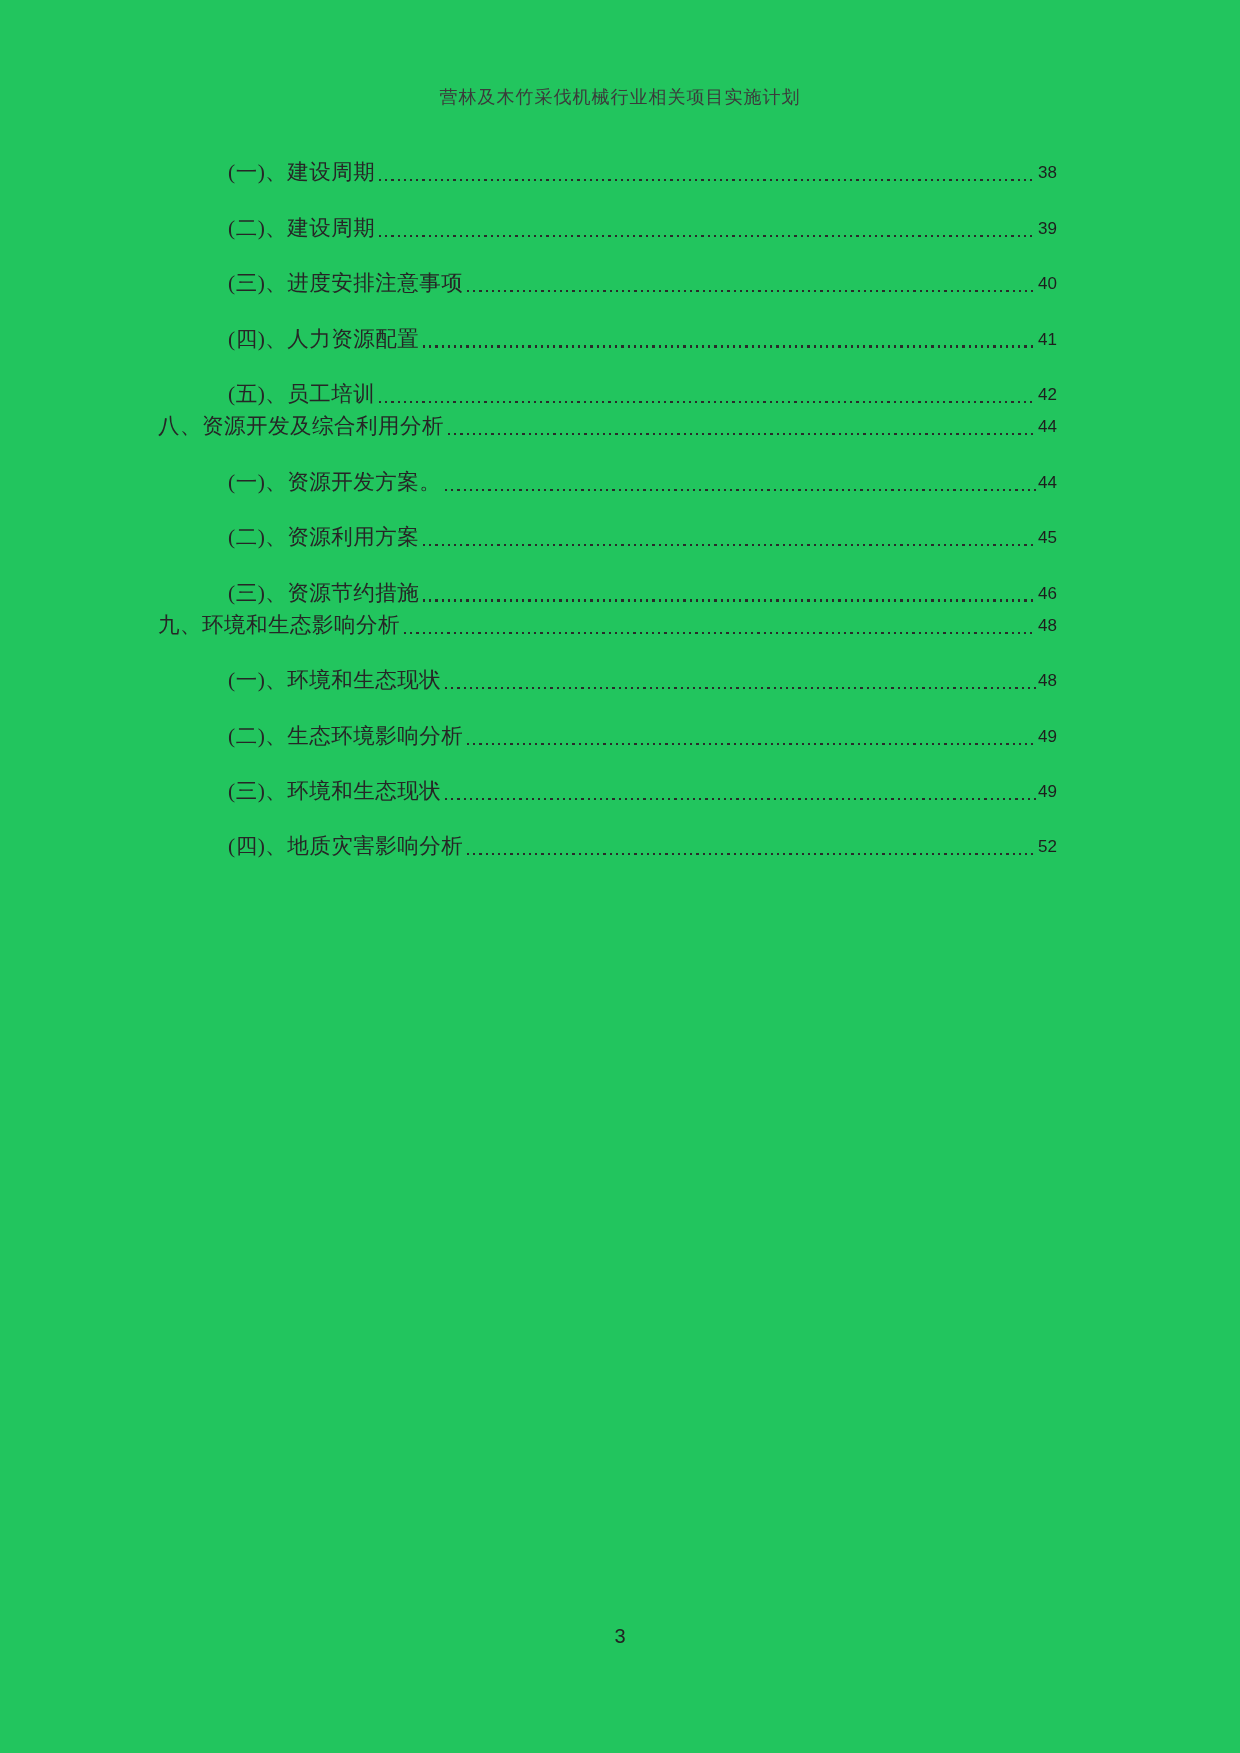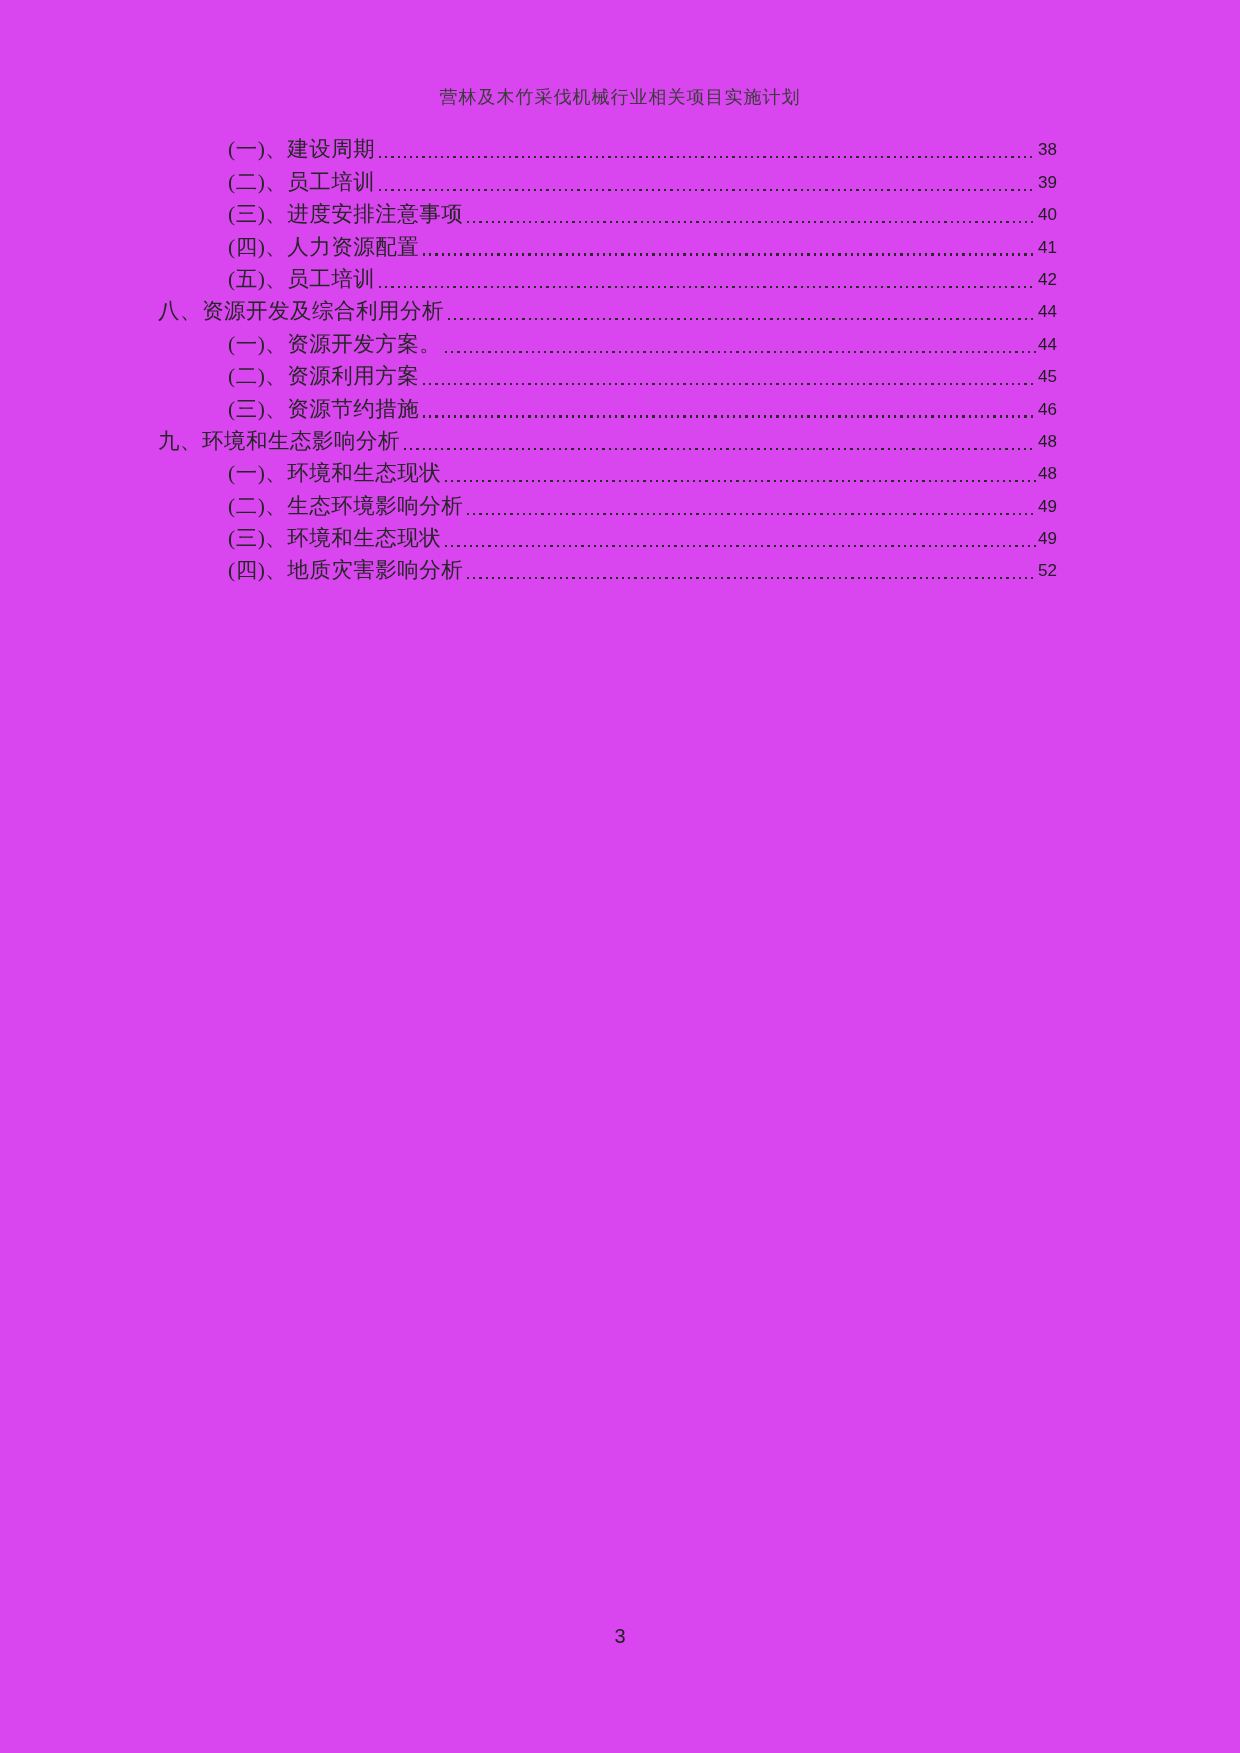--- a/index.html
+++ b/index.html
@@ -4,21 +4,21 @@
 <style>
   html, body {
     margin: 0;
     padding: 0;
     background: #ffffff;
   }
   .page {
     position: relative;
     width: 1240px;
     height: 1753px;
-    background: #d946ef;
+    background: #22c55e;
     overflow: hidden;
     font-family: "Liberation Serif", serif;
   }
   .doc-header {
     position: absolute;
     top: 85px;
     left: 0;
     width: 100%;
     text-align: center;
     font-size: 18px;
@@ -32,20 +32,21 @@
     width: 899px;
   }
   .toc-row {
     display: flex;
     align-items: flex-end;
     height: 32.4px;
     color: #262626;
   }
   .toc-row.level-2 {
     padding-left: 70px;
+    margin-top: 23px;
   }
   .toc-title {
     white-space: nowrap;
     font-size: 21.5px;
     line-height: 31px;
     letter-spacing: 0.5px;
     padding-right: 3px;
   }
   .toc-leader {
     flex: 1;
@@ -78,21 +79,21 @@
 
   <div class="doc-header">营林及木竹采伐机械行业相关项目实施计划</div>
 
   <div class="toc">
       <div class="toc-row level-2">
         <span class="toc-title">(一)、建设周期</span>
         <span class="toc-leader"></span>
         <span class="toc-page">38</span>
       </div>
       <div class="toc-row level-2">
-        <span class="toc-title">(二)、员工培训</span>
+        <span class="toc-title">(二)、建设周期</span>
         <span class="toc-leader"></span>
         <span class="toc-page">39</span>
       </div>
       <div class="toc-row level-2">
         <span class="toc-title">(三)、进度安排注意事项</span>
         <span class="toc-leader"></span>
         <span class="toc-page">40</span>
       </div>
       <div class="toc-row level-2">
         <span class="toc-title">(四)、人力资源配置</span>

